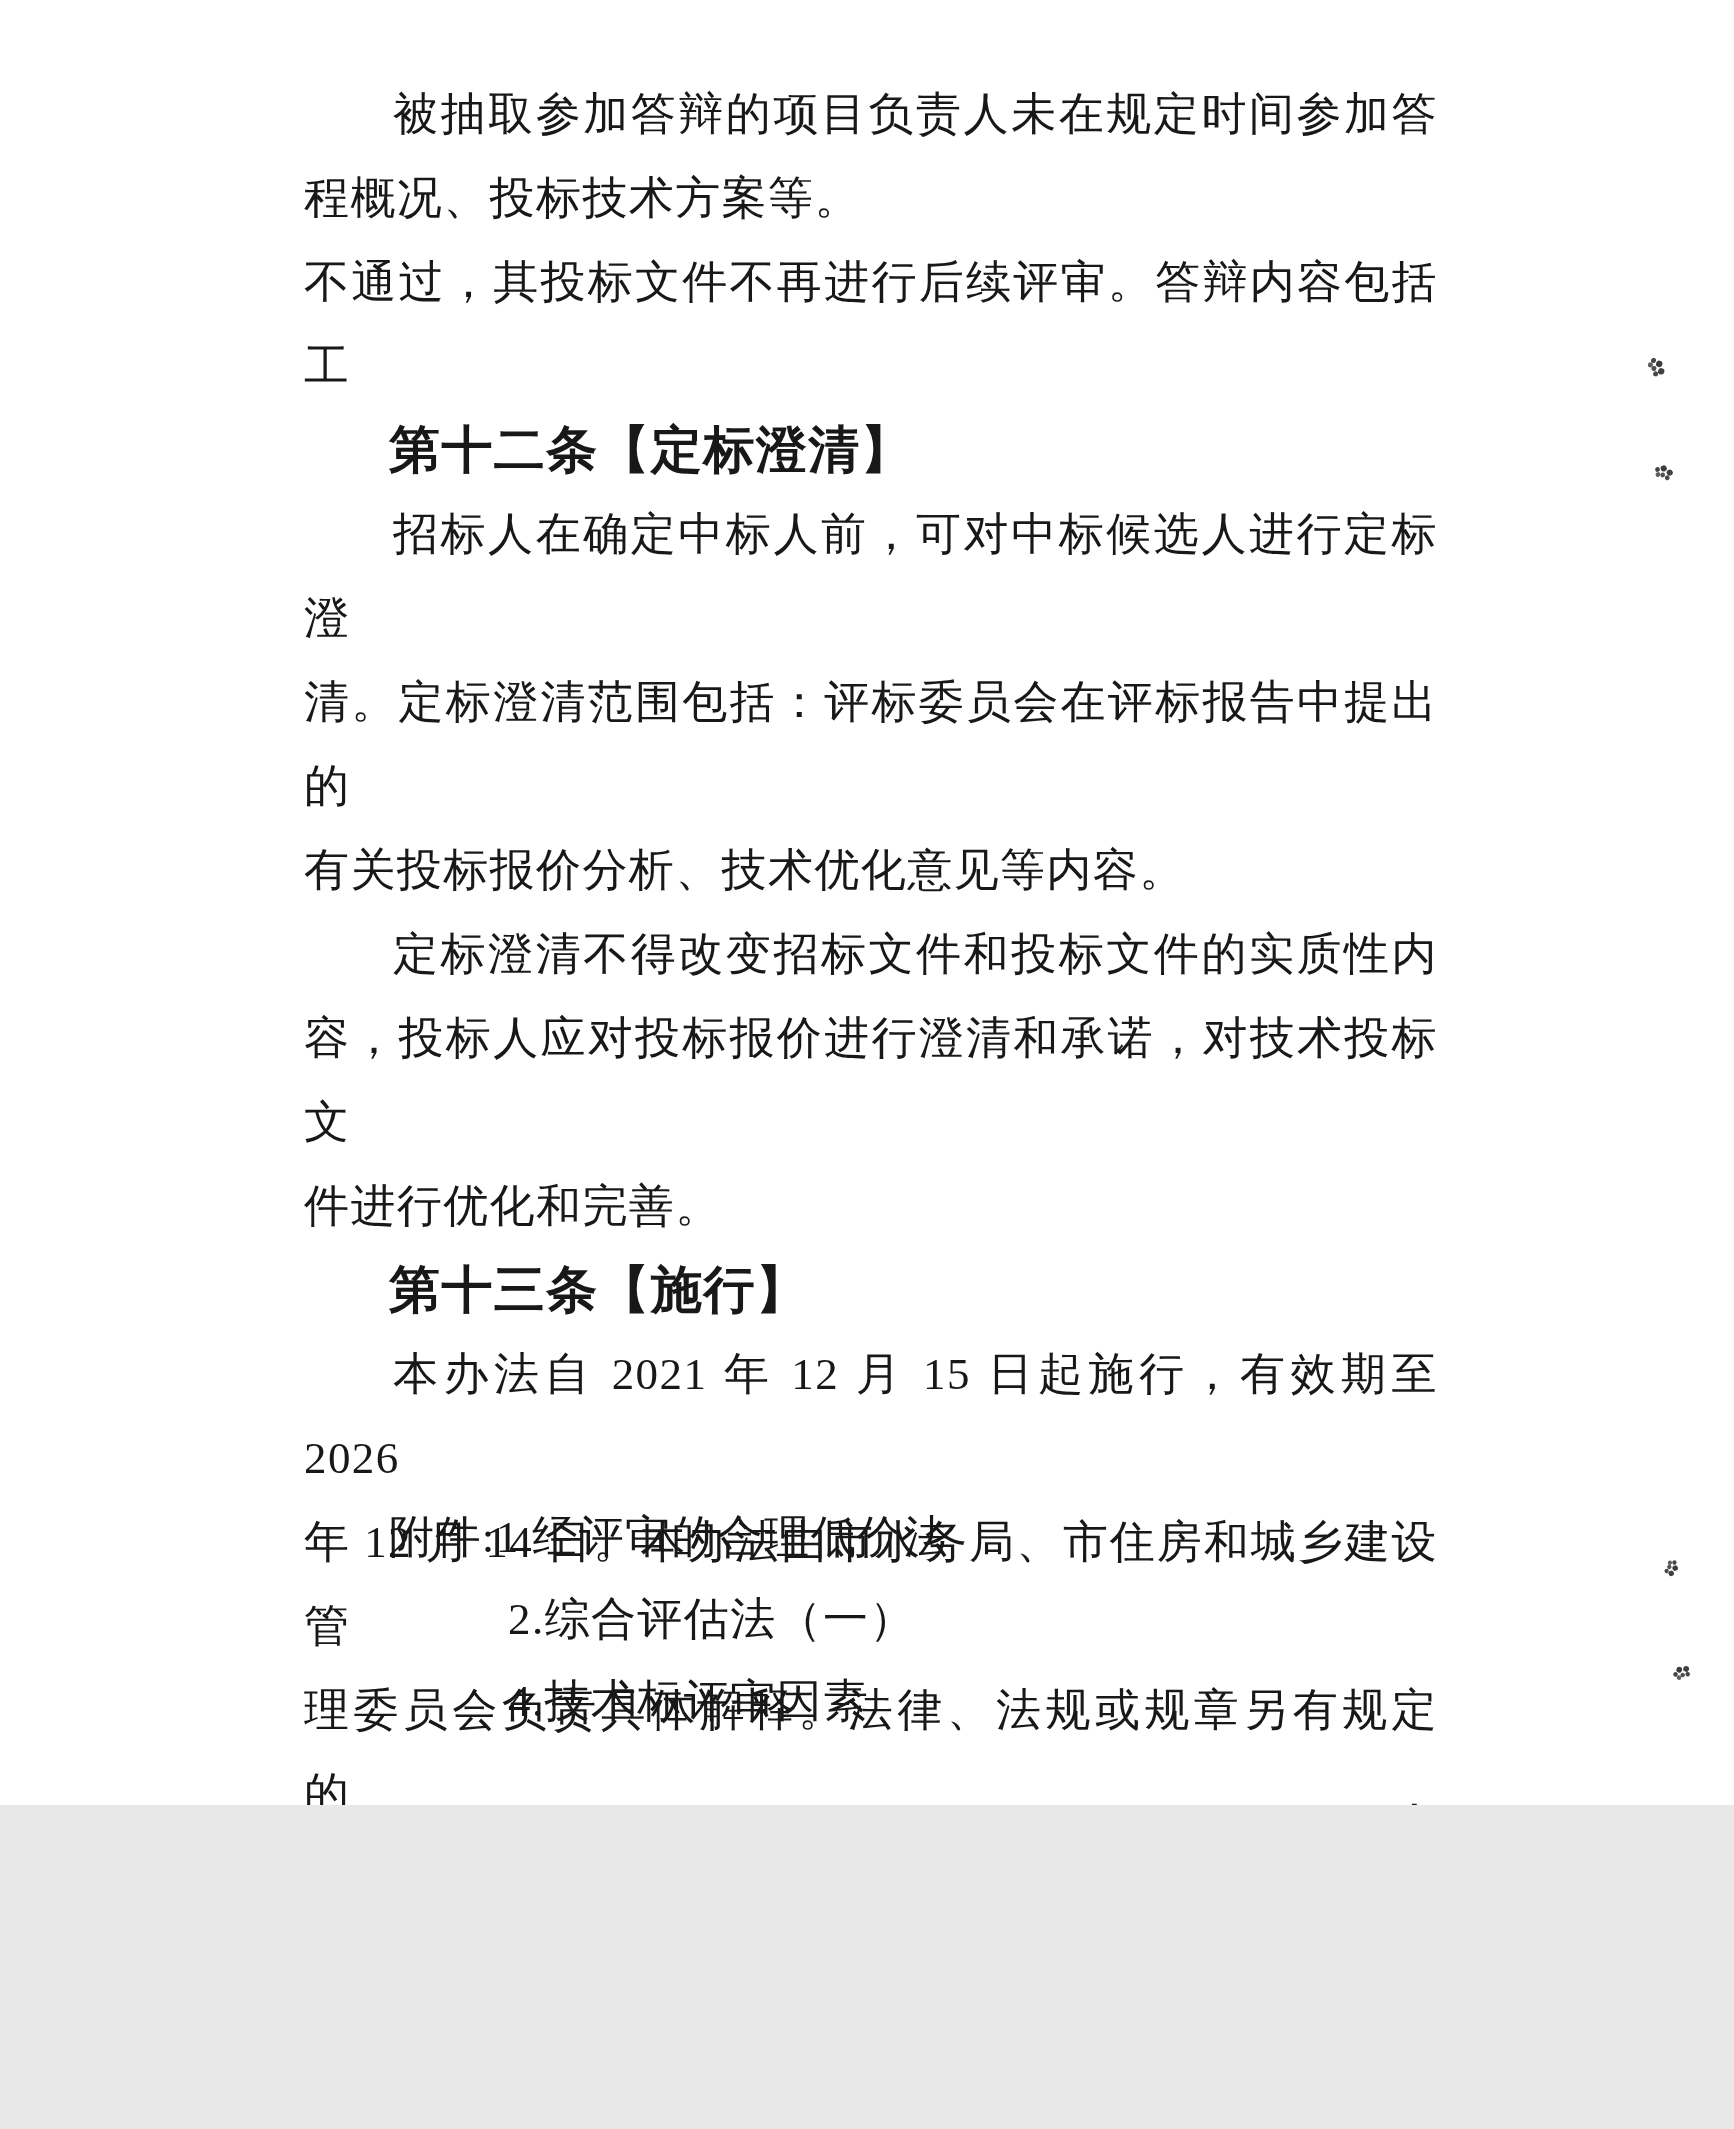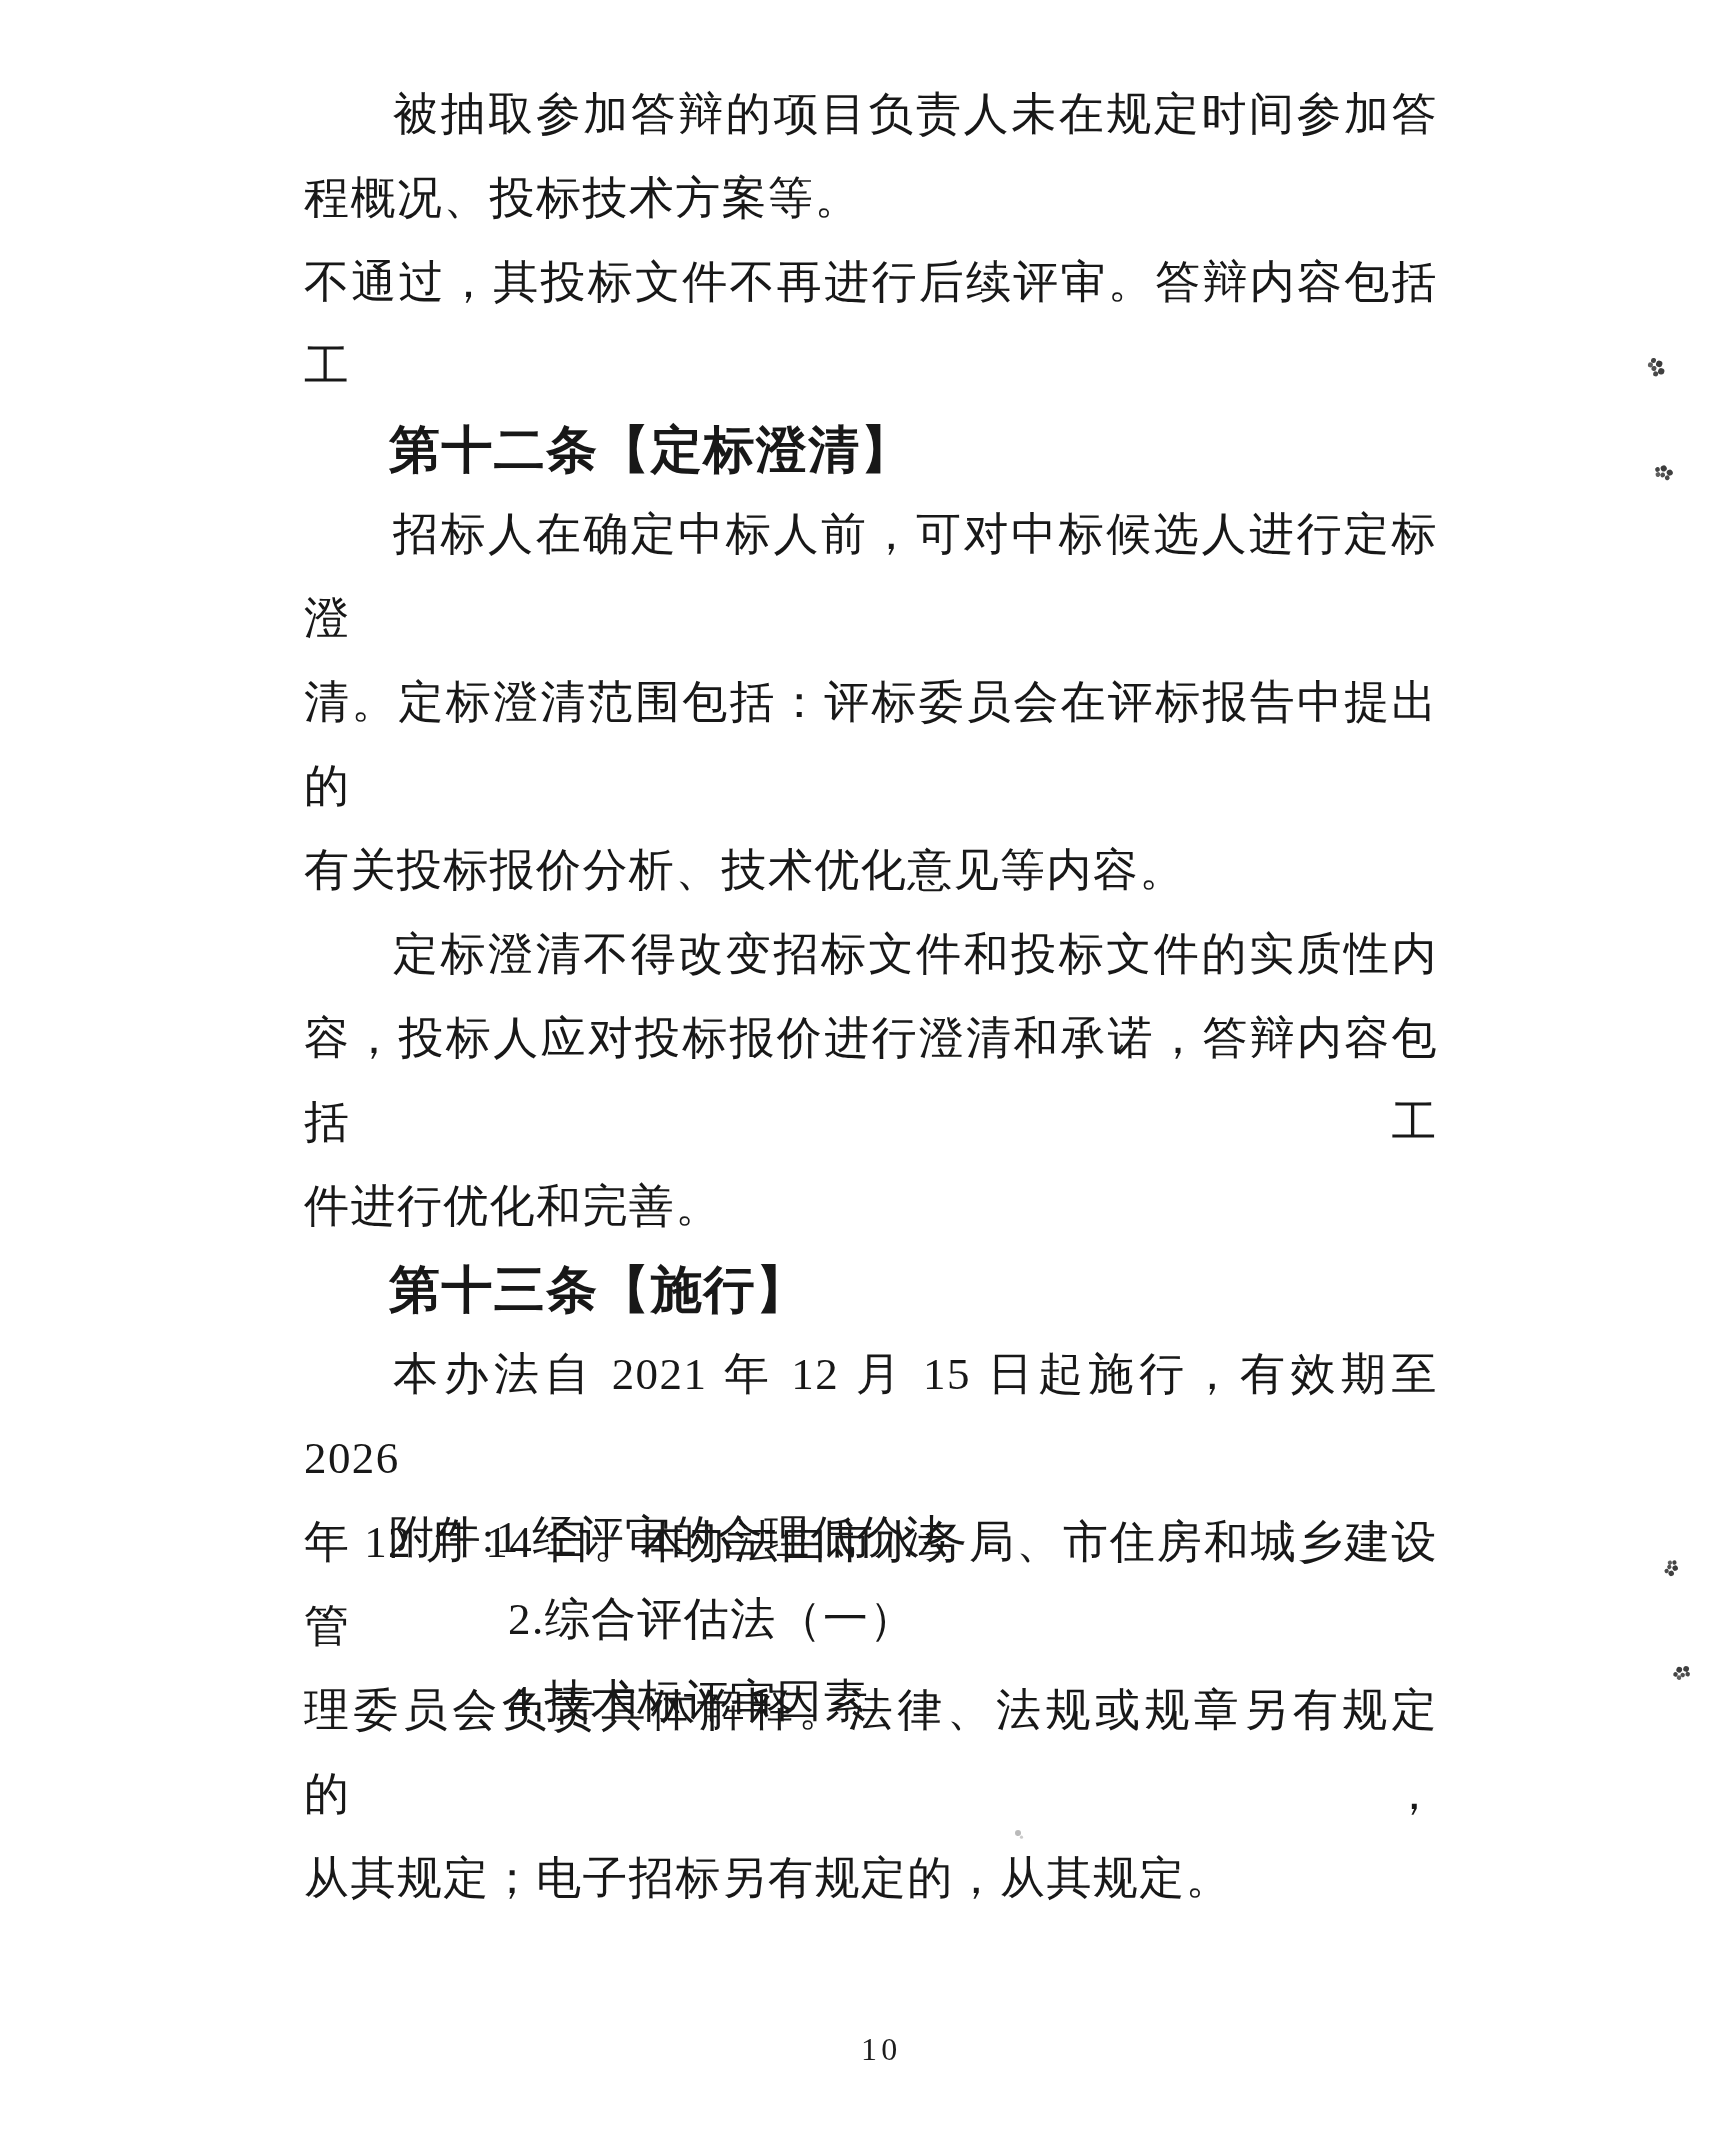--- a/index.html
+++ b/index.html
@@ -1,19 +1,19 @@
 <!DOCTYPE html>
 <html style="font-size:11.2px"><head>
 <meta charset="utf-8">
 <style>
   html,body { margin:0; padding:0; background:#e8e8e8; }
   .page {
     position:relative;
     width:1734px;
-    height:2129px;
+    height:1805px;
     background:#ffffff;
     overflow:hidden;
     font-family:"Liberation Serif","DejaVu Serif",serif;
     color:#181818;
     margin:0 auto;
   }
   
   .content {
     position:absolute;
     left:304px;
@@ -96,21 +96,21 @@
   <div class="content">
 
   <div class="line indent full">被抽取参加答辩的项目负责人未在规定时间参加答</div>
       <div class="line">程概况、投标技术方案等。</div>
       <div class="line full">不通过，其投标文件不再进行后续评审。答辩内容包括工</div>
       <div class="line heading">第十二条【定标澄清】</div>
       <div class="line indent full">招标人在确定中标人前，可对中标候选人进行定标澄</div>
       <div class="line full">清。定标澄清范围包括：评标委员会在评标报告中提出的</div>
       <div class="line">有关投标报价分析、技术优化意见等内容。</div>
       <div class="line indent full">定标澄清不得改变招标文件和投标文件的实质性内</div>
-      <div class="line full">容，投标人应对投标报价进行澄清和承诺，答辩内容包括工</div>
+      <div class="line full">容，投标人应对投标报价进行澄清和承诺，对技术投标文</div>
       <div class="line">件进行优化和完善。</div>
       <div class="line heading">第十三条【施行】</div>
       <div class="line indent full">本办法自 2021 年 12 月 15 日起施行，有效期至 2026</div>
       <div class="line full">年 12 月 14 日。本办法由市水务局、市住房和城乡建设管</div>
       <div class="line full">理委员会负责具体解释。法律、法规或规章另有规定的，</div>
       <div class="line">从其规定；电子招标另有规定的，从其规定。</div>
     </div>
 
   <div class="attachments">
 

